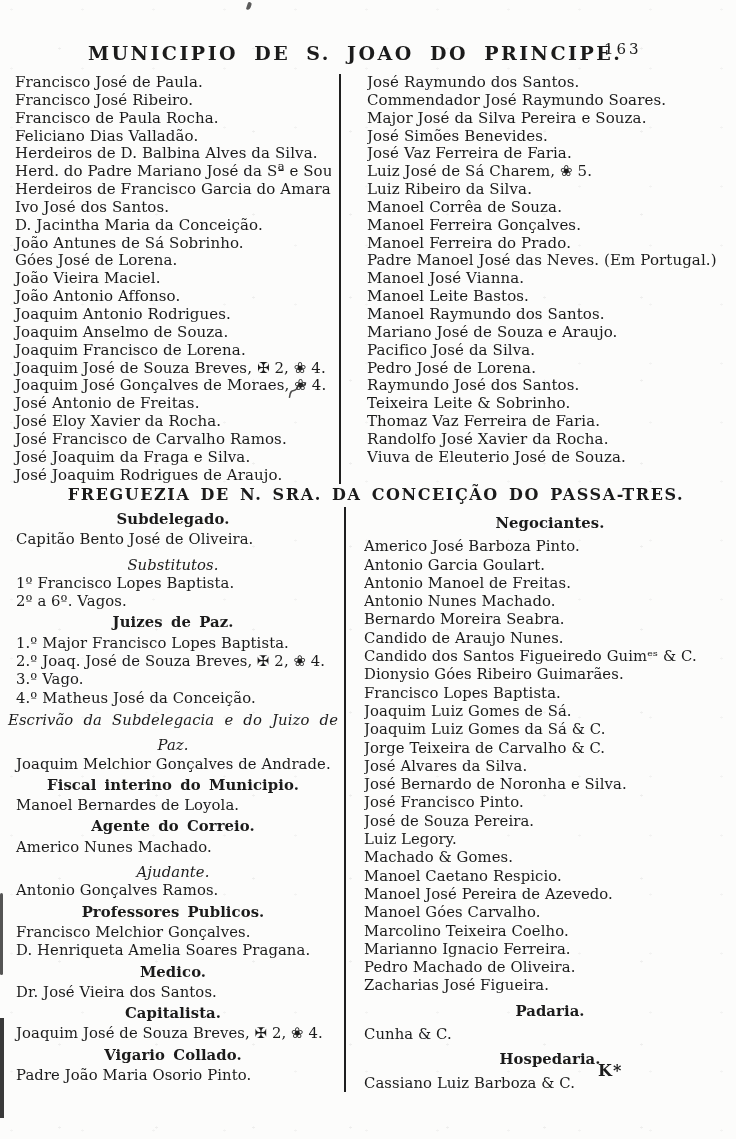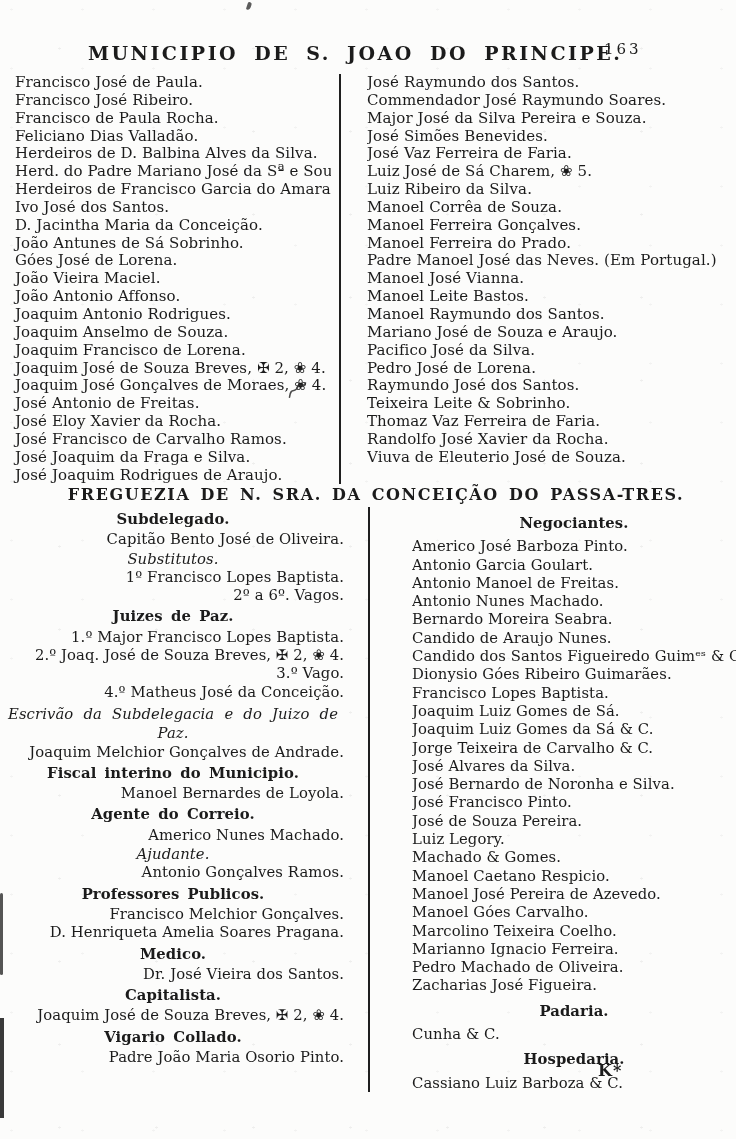--- a/index.html
+++ b/index.html
@@ -16,34 +16,34 @@
     position:absolute; top:42px; left:88px; width:508px; margin:0;
     font-size:19px; font-weight:bold; letter-spacing:2.5px; word-spacing:7px;
     text-align:center; white-space:nowrap;
   }
   .pagenum{
     position:absolute; top:40px; left:604px;
     font-size:15px; letter-spacing:3px;
   }
   .section{position:absolute; left:2px; right:0; display:flex; align-items:stretch;}
   .sec1{top:74px;gap:8px;}
-  .sec2{top:507px;gap:24px;}
+  .sec2{top:507px;}
   .vrule{width:2px; background:#1f1f1f;}
   .colL{width:329px;}
   .sec2 .colL{width:342px;}
   .colR{flex:1; padding-left:18px; min-width:0;}
   .row{white-space:nowrap; overflow:hidden;}
   .sec1 .row{line-height:17.85px; font-size:15px; letter-spacing:0.1px;}
   .sec1 .colL .row{padding-left:13px;}
   .sec2 .row{line-height:18.3px; font-size:14.8px; letter-spacing:0.1px;}
-  .sec2 .colL .row.r-n{padding-left:14px;text-align:right;}
+  .sec2 .colL .row.r-n{padding-left:14px;}
   .r-h{font-weight:bold; text-align:center; letter-spacing:1px; word-spacing:3px;}
   .sec2 .colL .r-h{margin:3px 0 2px;}
   .sec2 .colR .r-h{margin:7px 0 5px;}
-  .r-hi{font-style:italic; text-align:center; margin:1px 0 0; font-size:15.2px;}
+  .r-hi{font-style:italic; text-align:center; margin:7px 0 0; font-size:15.2px;}
   .r-hij{
     font-style:italic; font-size:15.2px; margin-top:4px; padding:0 6px;
     text-align:justify; text-align-last:justify; white-space:normal;
   }
   .sec2title{
     position:absolute; top:477px; left:0; width:100%; margin:8px;
     text-align:center; font-size:16px; font-weight:bold; letter-spacing:1.6px;
     word-spacing:3px; white-space:nowrap;
   }
   .sig{

